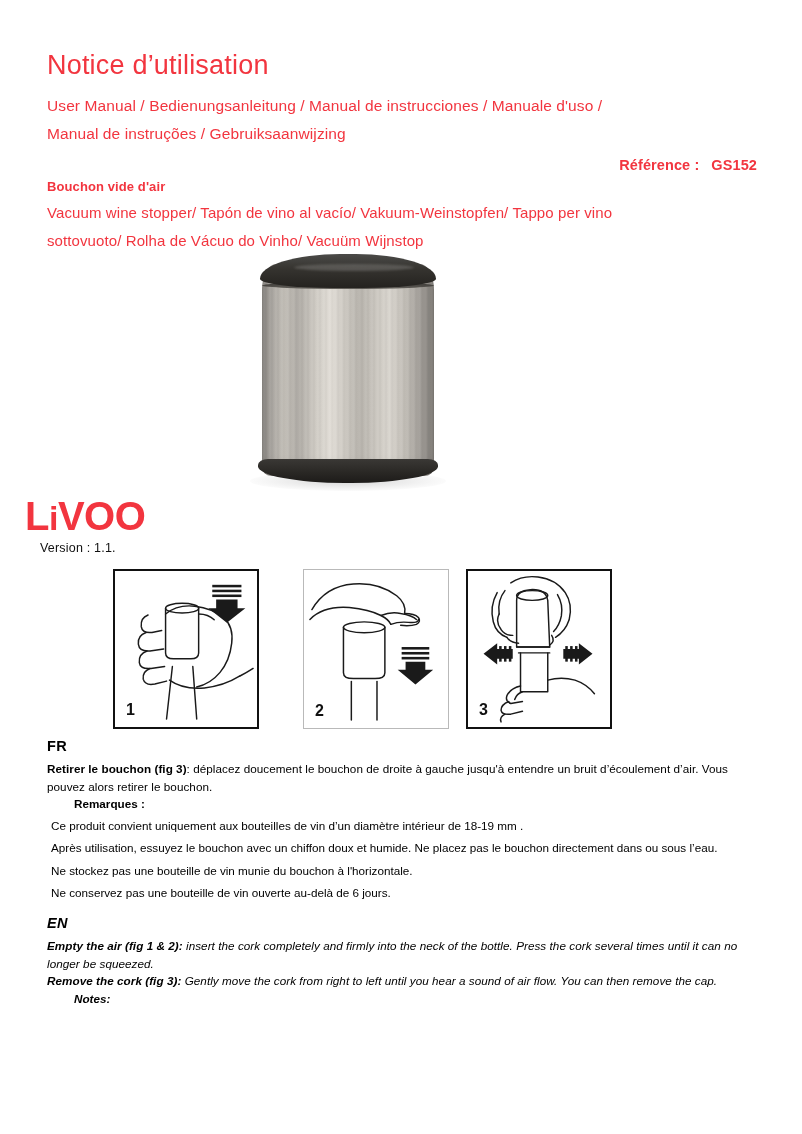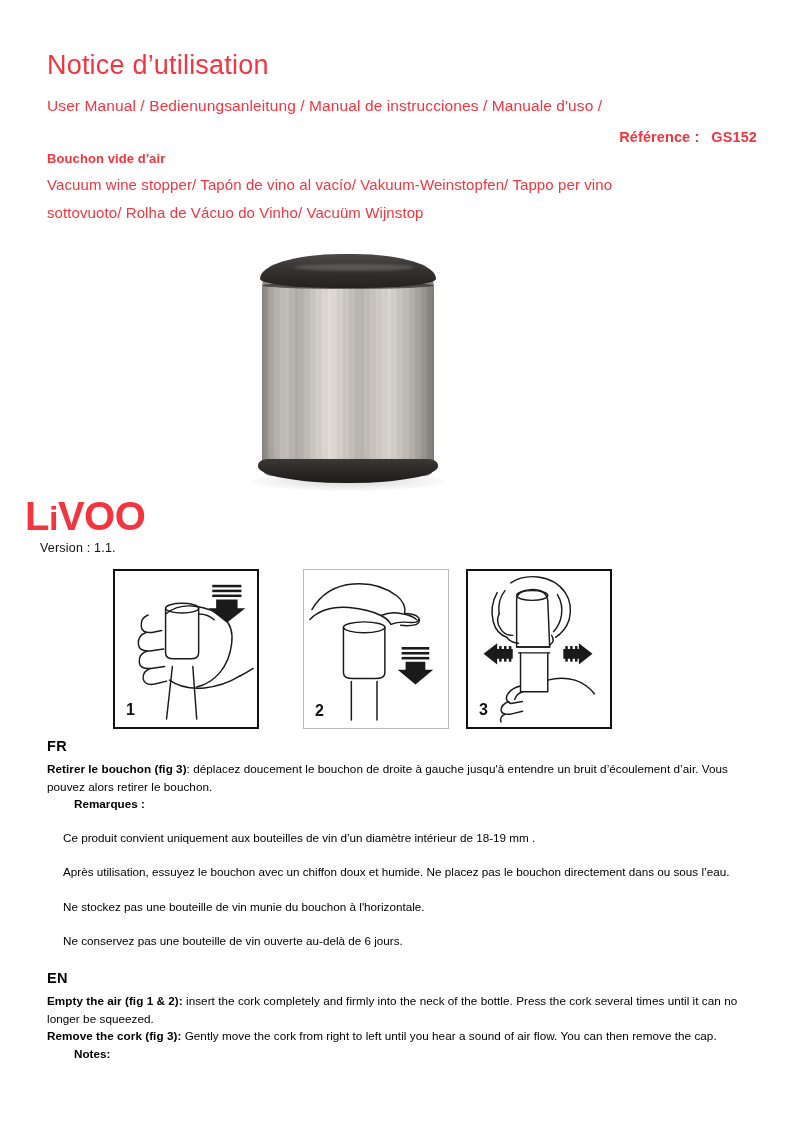--- a/index.html
+++ b/index.html
@@ -218,21 +218,21 @@
     bottom: 8px;
     font-size: 16px;
     font-weight: bold;
     color: #111111;
     font-family: "Liberation Sans", sans-serif;
   }
 
   
   .lang-block { position: absolute; left: 47px; width: 708px; }
   .block-fr { top: 738px; }
-  .block-en { top: 970px; }
+  .block-en { top: 915px; font-style: italic; }
 
   .lang-code {
     font-size: 14.5px;
     font-weight: bold;
     color: #000000;
     margin: 0 0 6px 0;
     letter-spacing: 0.3px;
   }
   .para {
     font-size: 11.7px;
@@ -245,31 +245,32 @@
   .note-head {
     font-size: 11.7px;
     font-weight: bold;
     line-height: 17.6px;
     margin: 0;
     padding-left: 27px;
   }
   .note-line {
     font-size: 11.7px;
     line-height: 18.4px;
-    margin: 16px;
+    margin: 4px;
   }
 </style>
 </head>
 <body>
 
 <div class="page">
 
   <div class="hdr">
     <h1 class="doc-title">Notice d’utilisation</h1>
     <p class="subtitle">User Manual / Bedienungsanleitung / Manual de instrucciones / Manuale d'uso /</p>
+    <p class="subtitle">Manual de instruções / Gebruiksaanwijzing</p>
     <p class="ref-line">
       <span>Référence :</span><span class="ref-val">GS152</span>
     </p>
     <p class="prod-name">Bouchon vide d'air</p>
     <p class="prod-langs">Vacuum wine stopper/ Tapón de vino al vacío/ Vakuum-Weinstopfen/ Tappo per vino</p>
     <p class="prod-langs">sottovuoto/ Rolha de Vácuo do Vinho/ Vacuüm Wijnstop</p>
   </div>
 
   <div class="product-wrap">
     <div class="prod-shadow"></div>

